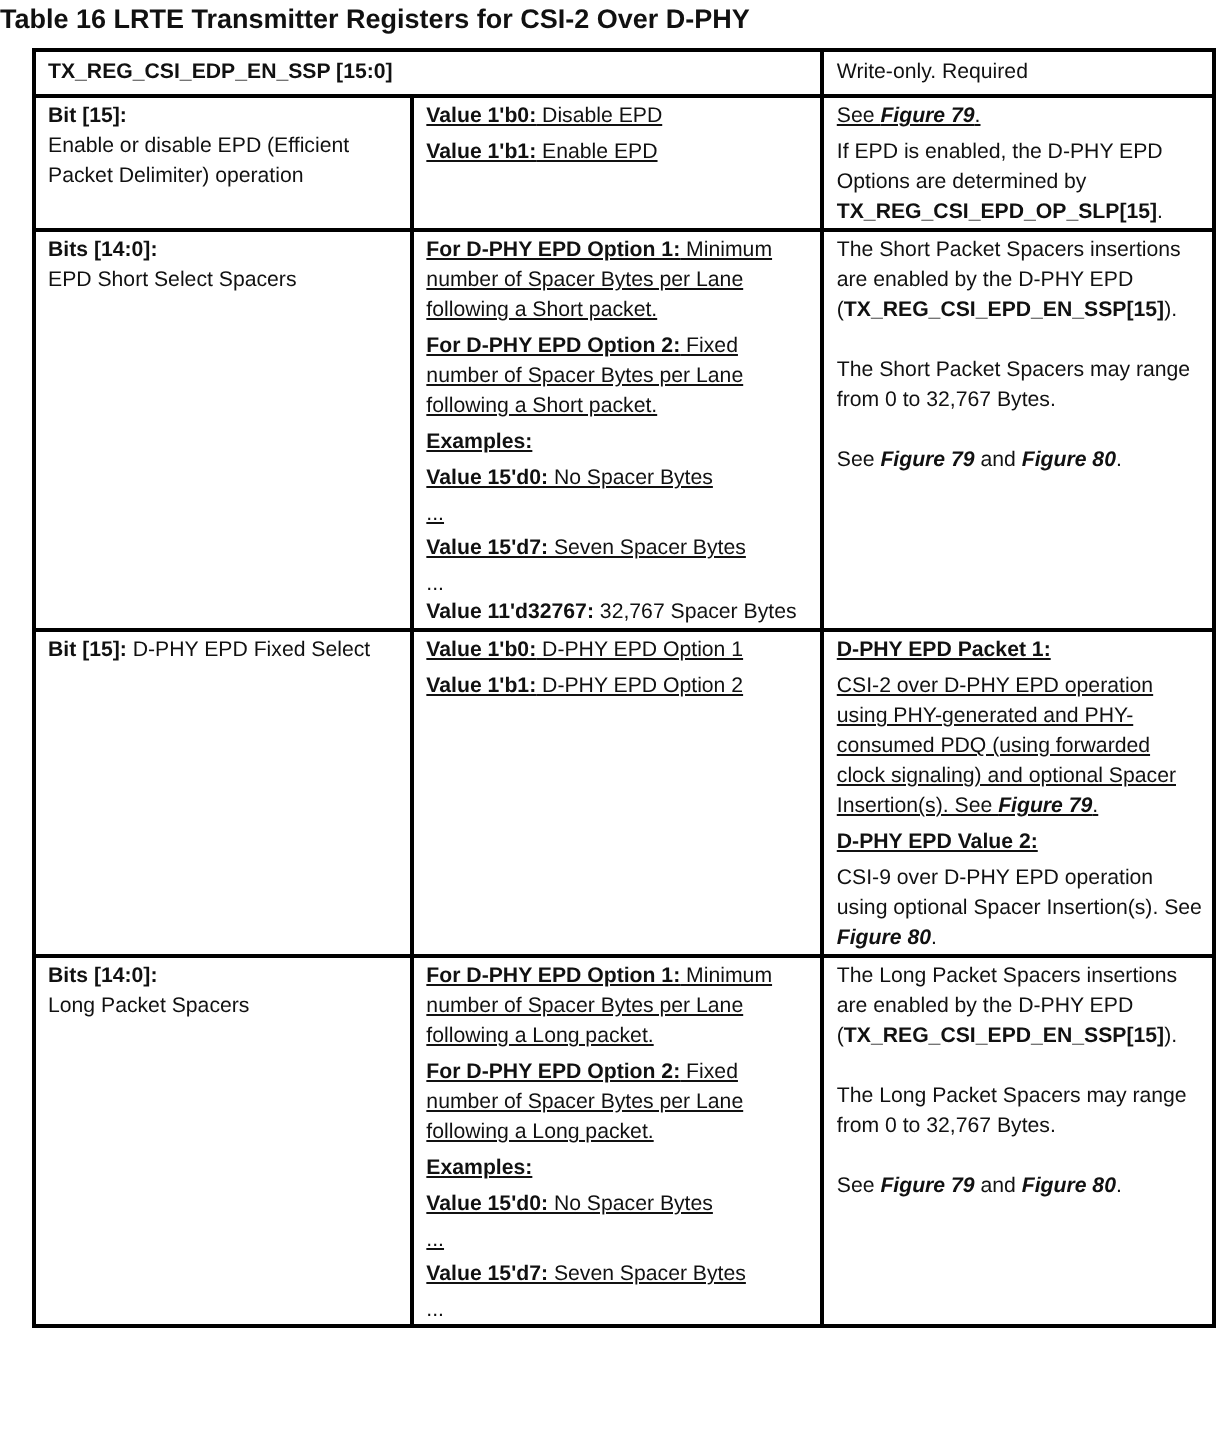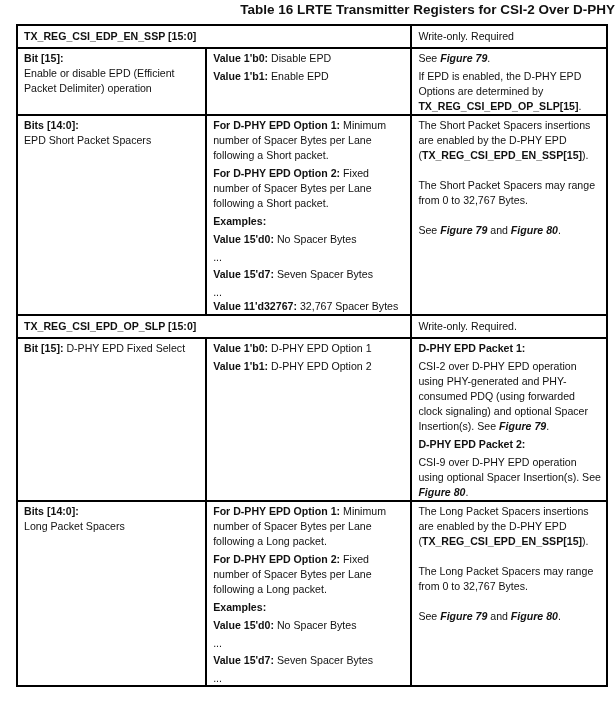--- a/index.html
+++ b/index.html
@@ -1,28 +1,28 @@
 <!DOCTYPE html>
 <html><head>
 <meta charset="utf-8">
 <style>
   html, body { margin:0; padding:0; background:#ffffff; }
   body { width:615px; height:715px; position:relative; overflow:hidden;
          font-family:"Liberation Sans", sans-serif; color:#111; }
-  .caption { position:absolute; left:0; top:2px; width:615px; text-align:right;
+  .caption { position:absolute; left:0; top:2px; width:615px; text-align:left;
              font-weight:bold; font-size:13.5px; letter-spacing:0; }
   table { position:absolute; left:16px; top:24px; width:592px; border-collapse:collapse;
           table-layout:fixed; font-size:10.6px; line-height:15px; }
   td, th { border:2px solid #000; vertical-align:top; padding:2px 5px 0 6px; }
   th { font-weight:bold; text-align:center; padding:3px 5px; }
   .col1 { width:177px; }
   .col2 { width:192px; }
   .col3 { width:183px; }
   b { font-weight:bold; }
-  .p { margin:0 0 3px 0; }
+  .p { margin:0 0 3px 0;text-decoration:underline; }
   .gap { height:15px; }
   .ell { line-height:14px; }
   .reg-row td { padding-top:3px; padding-bottom:3px; }
 </style>
 </head>
 <body>
 
 <div class="caption">Table 16 LRTE Transmitter Registers for CSI-2 Over D-PHY</div>
 
 <table>
@@ -47,57 +47,53 @@
       <div class="p"><b>Value 1'b1:</b><span> Enable EPD</span></div>
     </td>
     <td>
       <div class="p"><span>See </span><b><i>Figure 79</i></b><span>.</span></div>
       <div><span>If EPD is enabled, the D-PHY EPD Options are determined by </span><b>TX_REG_CSI_EPD_OP_SLP[15]</b><span>.</span></div>
     </td>
   </tr>
   <tr>
     <td>
       <b>Bits [14:0]:</b><br>
-      <span>EPD Short Packet Spacers</span>
+      <span>EPD Short Select Spacers</span>
     </td>
     <td>
       <div class="p"><b>For D-PHY EPD Option 1:</b><span> Minimum number of Spacer Bytes per Lane following a Short packet.</span></div>
       <div class="p"><b>For D-PHY EPD Option 2:</b><span> Fixed number of Spacer Bytes per Lane following a Short packet.</span></div>
       <div class="p"><b>Examples:</b></div>
       <div class="p"><b>Value 15'd0:</b><span> No Spacer Bytes</span></div>
       <div class="p ell">...</div>
       <div class="p"><b>Value 15'd7:</b><span> Seven Spacer Bytes</span></div>
       <div class="ell">...</div>
       <div><b>Value 11'd32767:</b><span> 32,767 Spacer Bytes</span></div>
     </td>
     <td>
       <div><span>The Short Packet Spacers insertions are enabled by the D-PHY EPD (</span><b>TX_REG_CSI_EPD_EN_SSP[15]</b><span>).</span></div>
       <div class="gap"></div>
       <div>The Short Packet Spacers may range from 0 to 32,767 Bytes.</div>
       <div class="gap"></div>
       <div><span>See </span><b><i>Figure 79</i></b><span> and </span><b><i>Figure 80</i></b><span>.</span></div>
     </td>
   </tr>
 
-  <tr class="reg-row">
-    <td colspan="2"><b>TX_REG_CSI_EPD_OP_SLP [15:0]</b></td>
-    <td>Write-only. Required.</td>
-  </tr>
   <tr>
     <td>
       <b>Bit [15]:</b><span> D-PHY EPD Fixed Select</span>
     </td>
     <td>
       <div class="p"><b>Value 1'b0:</b><span> D-PHY EPD Option 1</span></div>
       <div class="p"><b>Value 1'b1:</b><span> D-PHY EPD Option 2</span></div>
     </td>
     <td>
       <div class="p"><b>D-PHY EPD Packet 1:</b></div>
       <div class="p"><span>CSI-2 over D-PHY EPD operation using PHY-generated and PHY-consumed PDQ (using forwarded clock signaling) and optional Spacer Insertion(s). See </span><b><i>Figure 79</i></b><span>.</span></div>
-      <div class="p"><b>D-PHY EPD Packet 2:</b></div>
+      <div class="p"><b>D-PHY EPD Value 2:</b></div>
       <div><span>CSI-9 over D-PHY EPD operation using optional Spacer Insertion(s). See </span><b><i>Figure 80</i></b><span>.</span></div>
     </td>
   </tr>
   <tr>
     <td>
       <b>Bits [14:0]:</b><br>
       <span>Long Packet Spacers</span>
     </td>
     <td>
       <div class="p"><b>For D-PHY EPD Option 1:</b><span> Minimum number of Spacer Bytes per Lane following a Long packet.</span></div>

